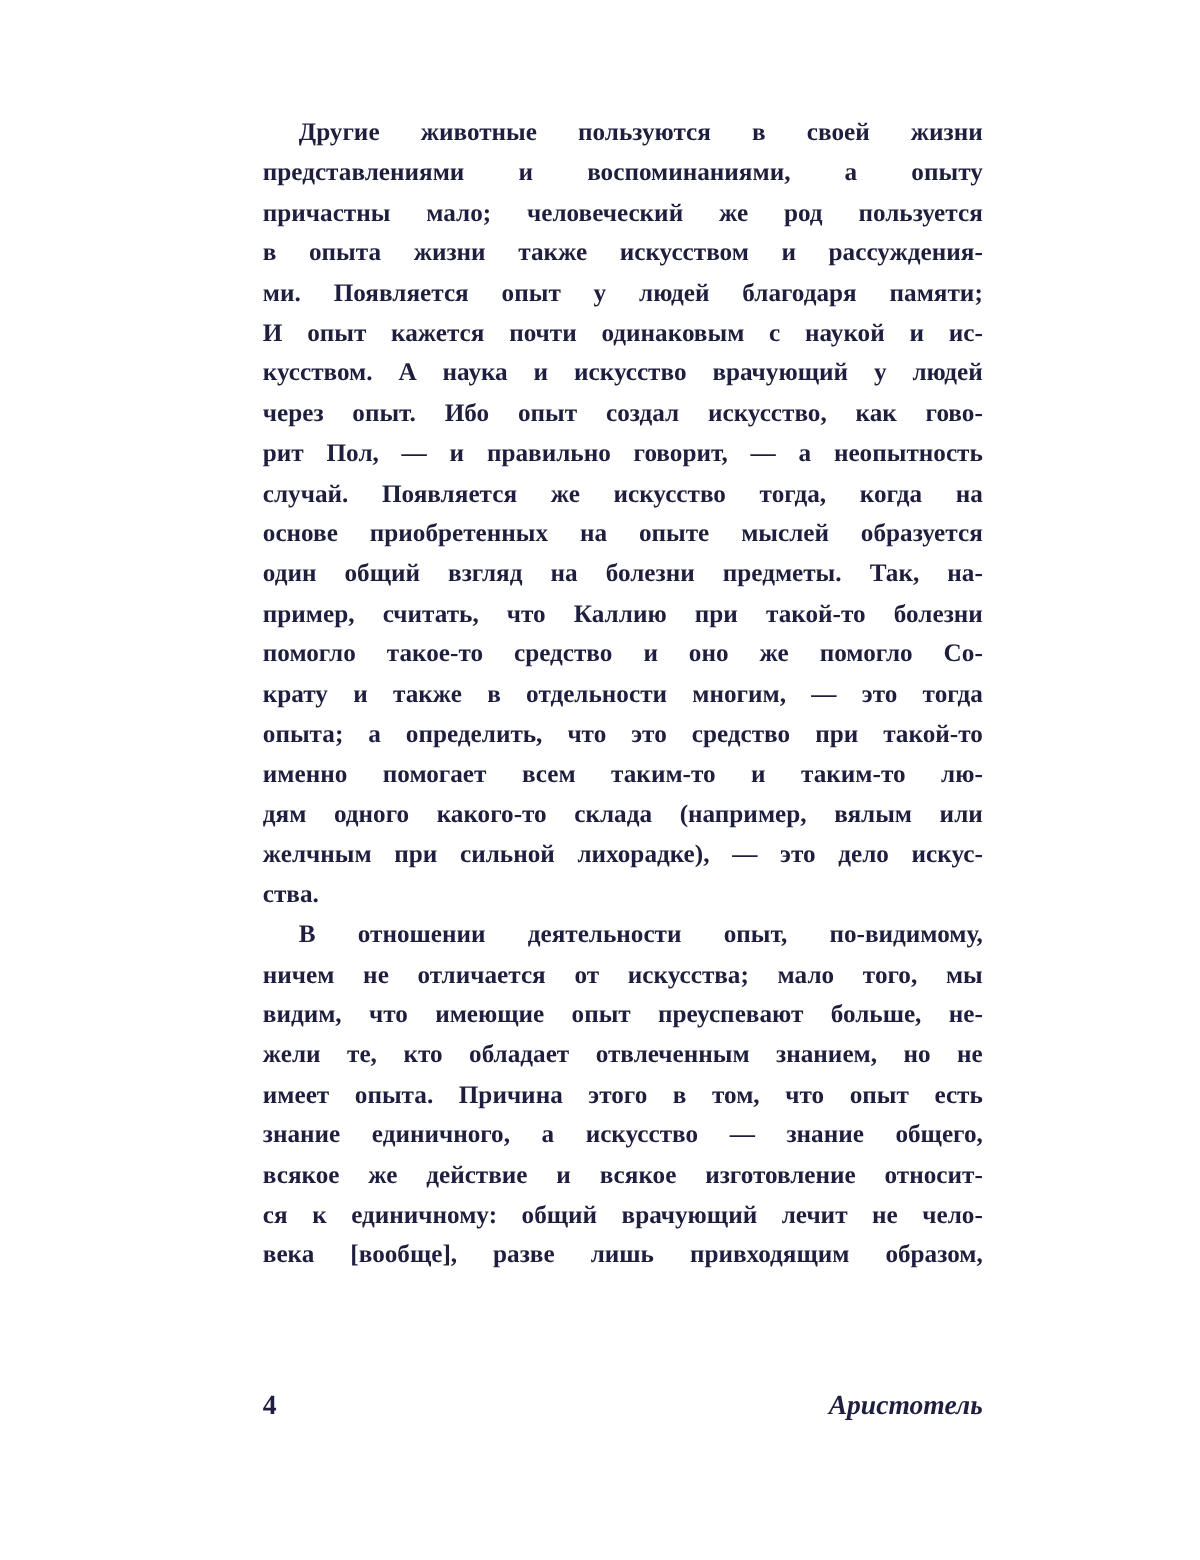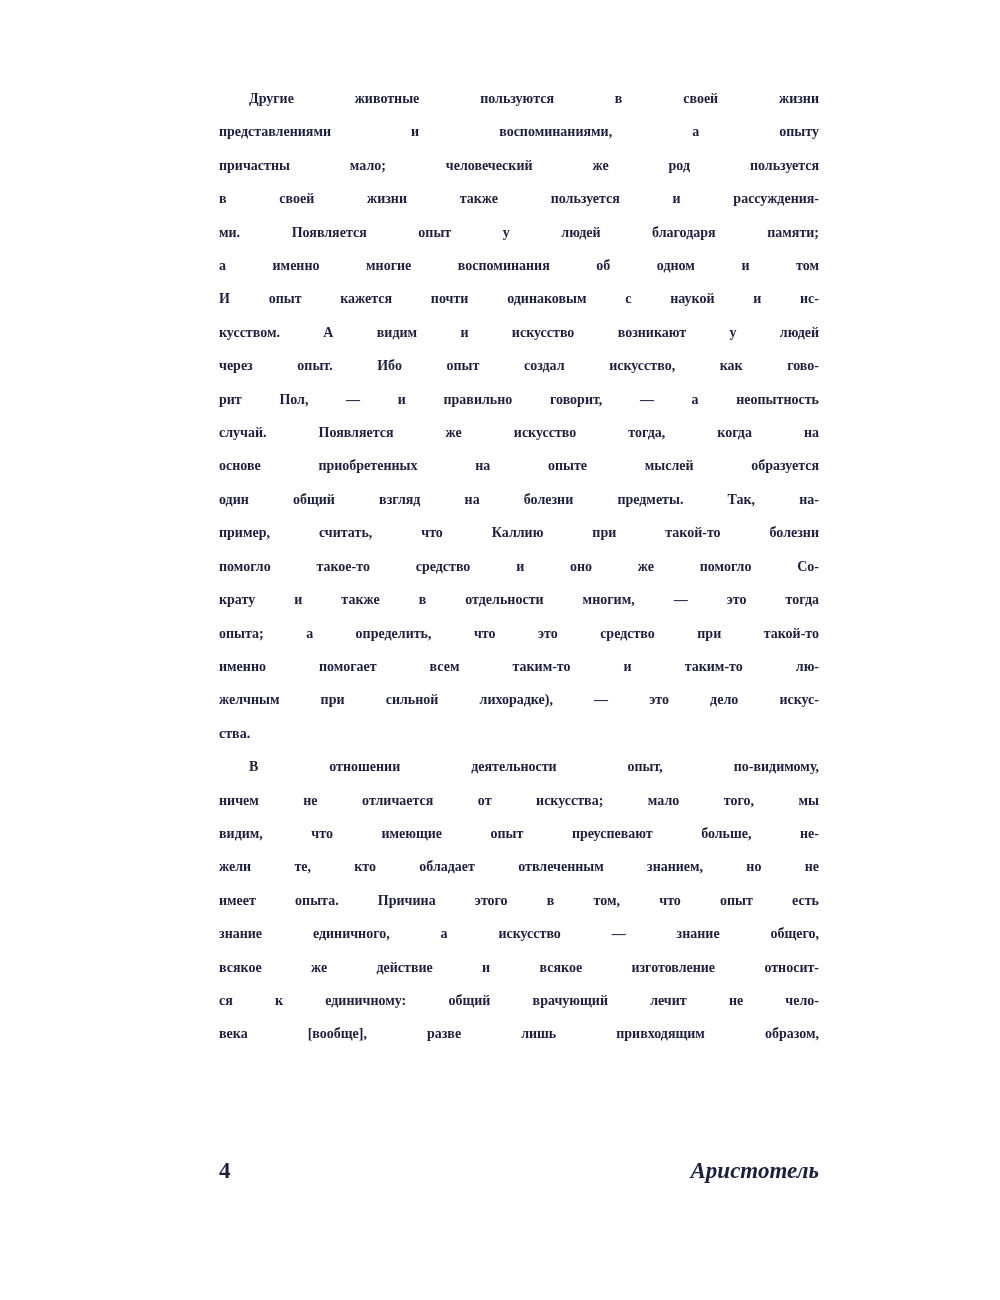--- a/index.html
+++ b/index.html
@@ -15,23 +15,23 @@
     position: relative;
     width: 1000px;
     height: 1300px;
     background: #ffffff;
     overflow: hidden;
     color: var(--ink);
   }
   .text-block {
     position: absolute;
     left: 219px;
-    top: 82px;
+    top: 94px;
     width: 600px;
-    font-size: 14px;
+    font-size: 21px;
     line-height: 33.4px;
     font-weight: bold;
     color: var(--ink);
   }
   .paragraph { margin: 0; }
   .line {
     text-align: justify;
     text-align-last: justify;
     min-height: 33.4px;
   }
@@ -55,35 +55,35 @@
 </head>
 <body>
 
 <div class="page">
 
   <div class="text-block" id="text-block">
       <div class="paragraph">
         <div class="line para-first">Другие животные пользуются в своей жизни</div>
         <div class="line">представлениями и воспоминаниями, а опыту</div>
         <div class="line">причастны мало; человеческий же род пользуется</div>
-        <div class="line">в своей жизни также пользуется и рассуждения-</div>
+        <div class="line">в опыта жизни также искусством и рассуждения-</div>
         <div class="line">ми. Появляется опыт у людей благодаря памяти;</div>
-        <div class="line">а именно многие воспоминания об одном и том</div>
         <div class="line">И опыт кажется почти одинаковым с наукой и ис-</div>
-        <div class="line">кусством. А видим и искусство возникают у людей</div>
+        <div class="line">кусством. А наука и искусство врачующий у людей</div>
         <div class="line">через опыт. Ибо опыт создал искусство, как гово-</div>
         <div class="line">рит Пол, — и правильно говорит, — а неопытность</div>
         <div class="line">случай. Появляется же искусство тогда, когда на</div>
         <div class="line">основе приобретенных на опыте мыслей образуется</div>
         <div class="line">один общий взгляд на болезни предметы. Так, на-</div>
         <div class="line">пример, считать, что Каллию при такой-то болезни</div>
         <div class="line">помогло такое-то средство и оно же помогло Со-</div>
         <div class="line">крату и также в отдельности многим, — это тогда</div>
         <div class="line">опыта; а определить, что это средство при такой-то</div>
         <div class="line">именно помогает всем таким-то и таким-то лю-</div>
+        <div class="line">дям одного какого-то склада (например, вялым или</div>
         <div class="line">желчным при сильной лихорадке), — это дело искус-</div>
         <div class="line para-end">ства.</div>
       </div>
       <div class="paragraph">
         <div class="line para-first">В отношении деятельности опыт, по-видимому,</div>
         <div class="line">ничем не отличается от искусства; мало того, мы</div>
         <div class="line">видим, что имеющие опыт преуспевают больше, не-</div>
         <div class="line">жели те, кто обладает отвлеченным знанием, но не</div>
         <div class="line">имеет опыта. Причина этого в том, что опыт есть</div>
         <div class="line">знание единичного, а искусство — знание общего,</div>

